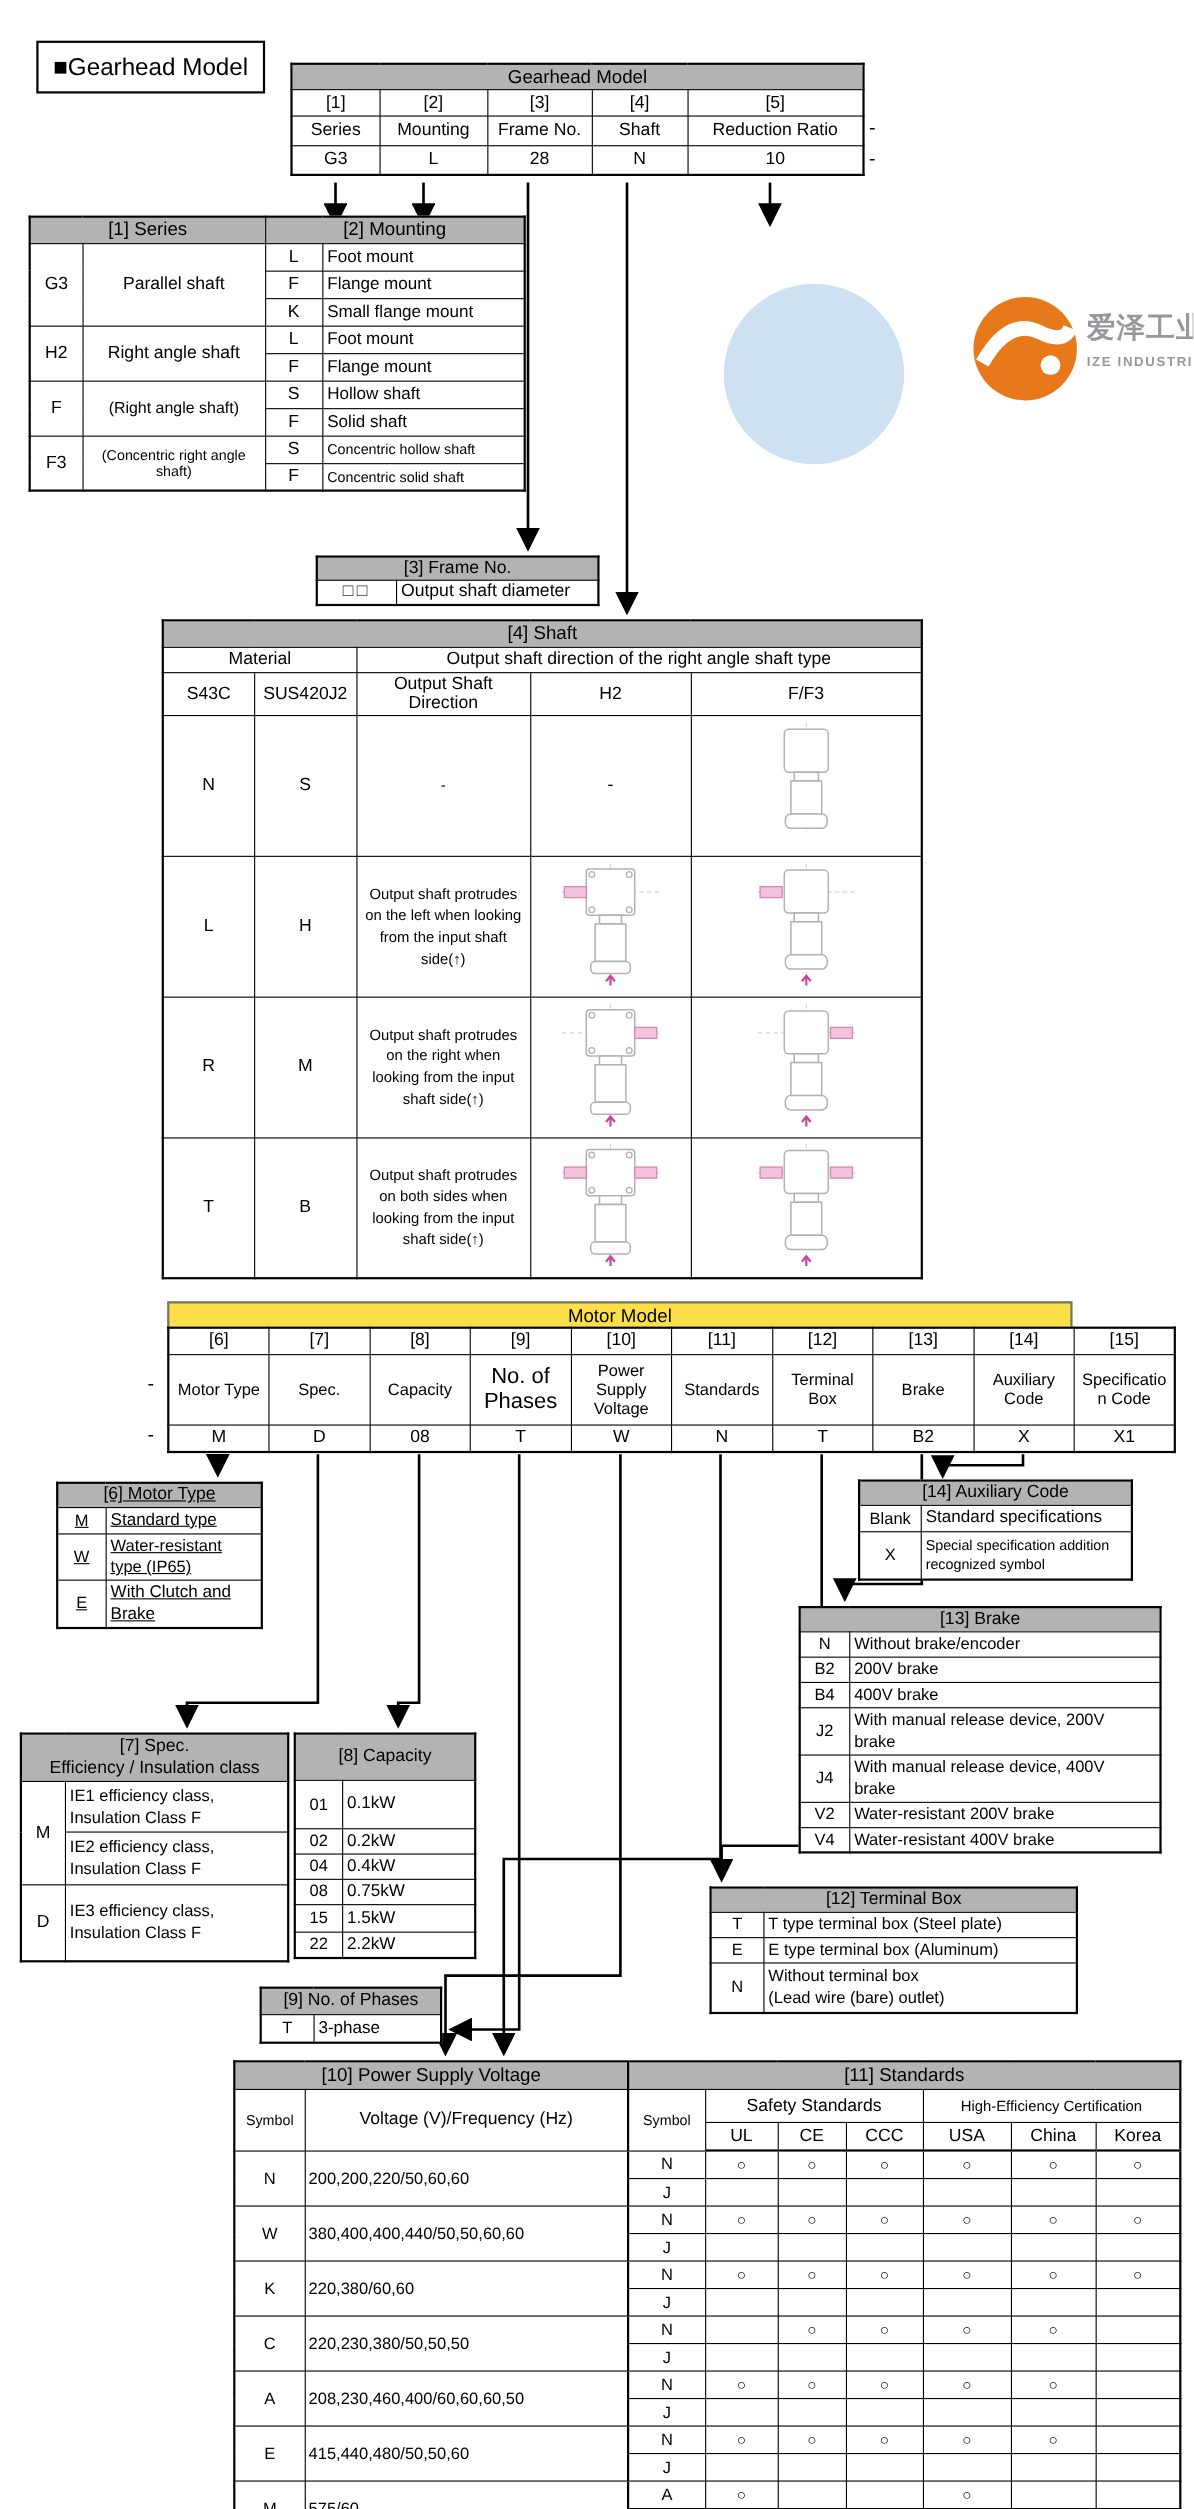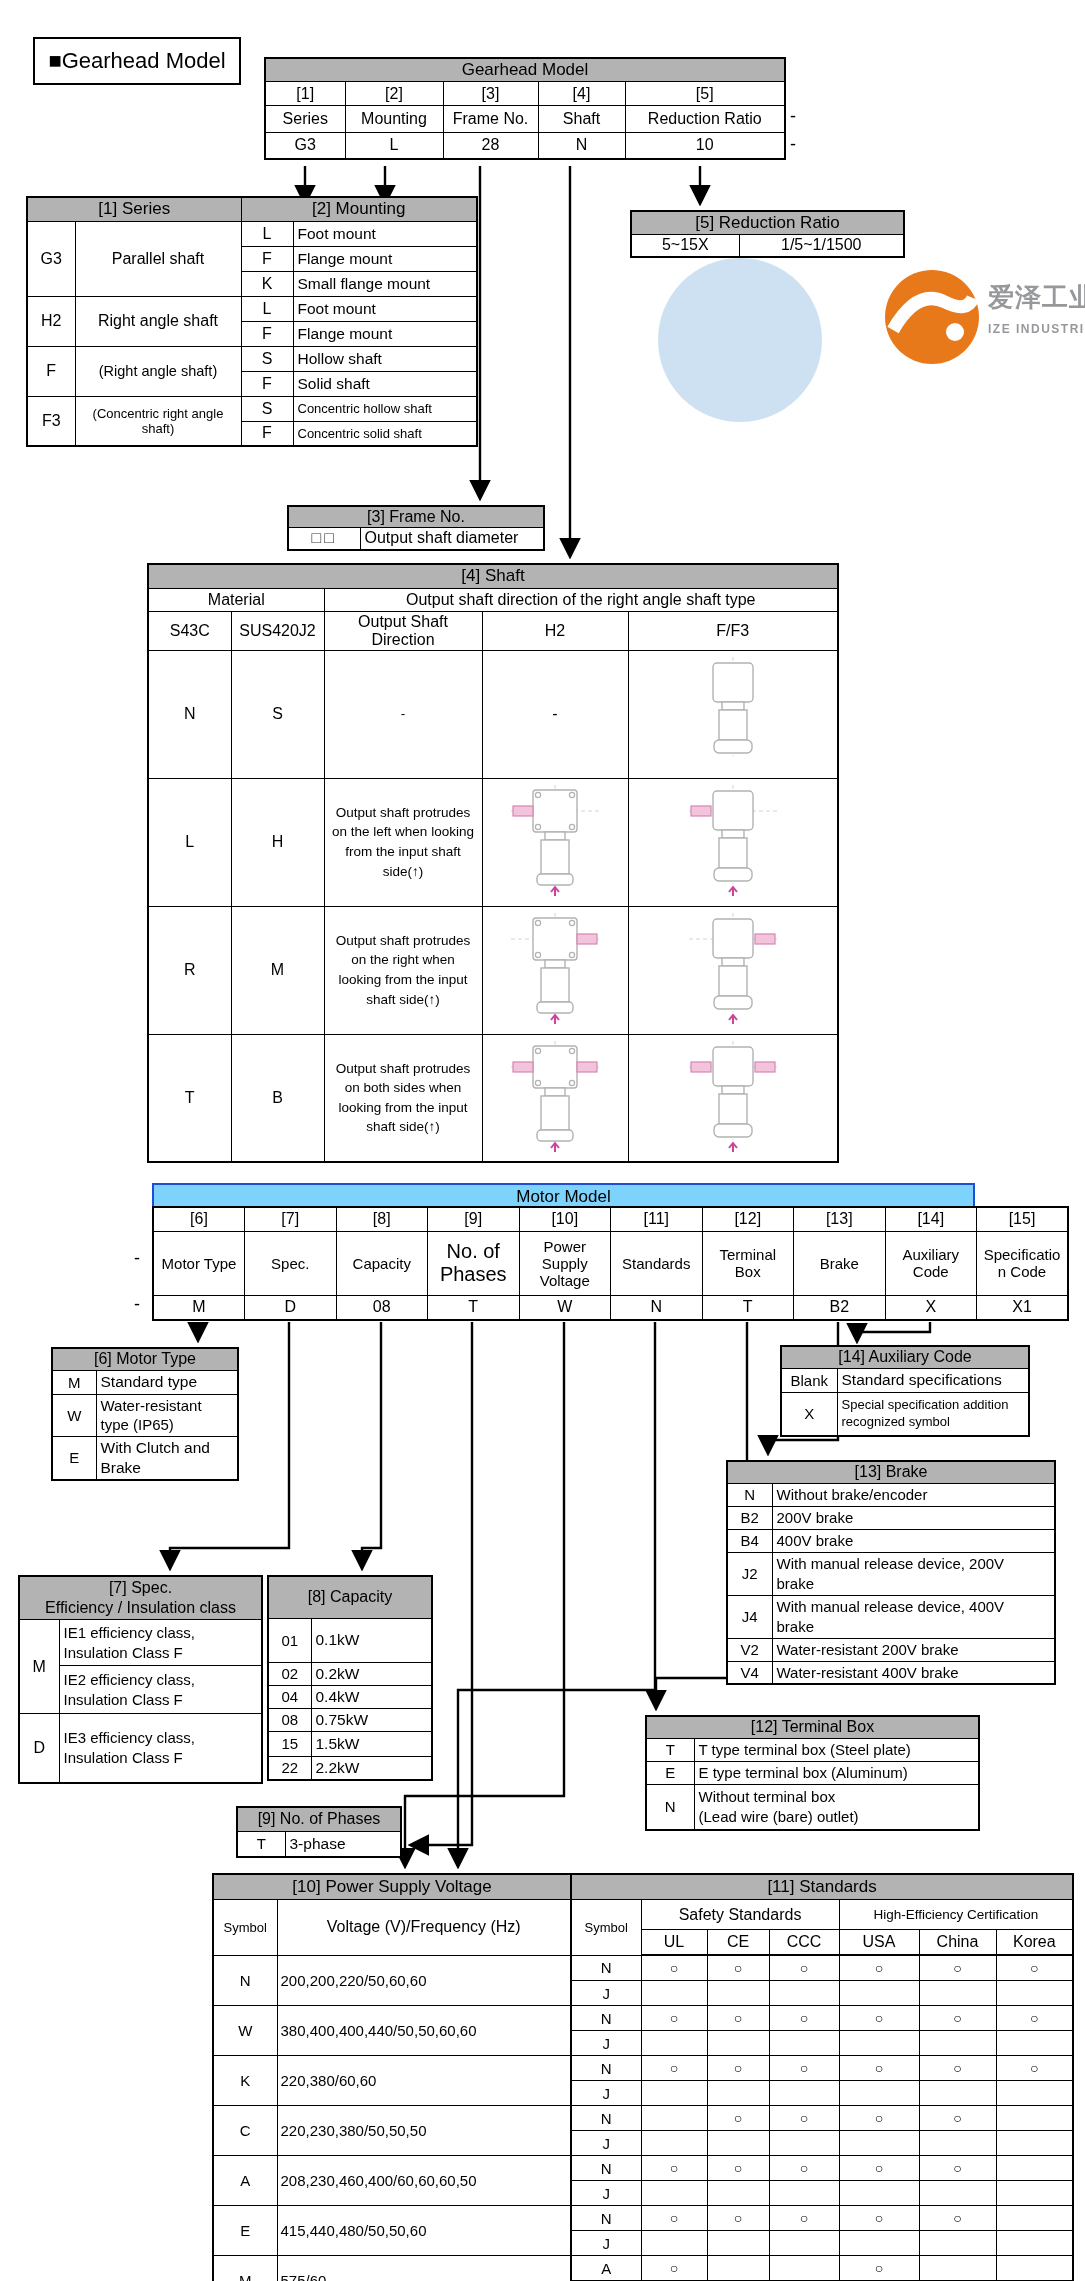--- a/index.html
+++ b/index.html
@@ -20,22 +20,22 @@
              font-size:22px;display:flex;align-items:center;justify-content:center;z-index:2;}
   .dash{position:absolute;font-size:18px;z-index:2;}
   
   #wm-blue{left:658px;top:258px;width:164px;height:164px;border-radius:50%;
            background:#aecdе9;background:#aecde9;opacity:0.6;z-index:0;}
   #wm-logo{left:883px;top:268px;z-index:0;}
   #wm-text{left:988px;top:280px;width:110px;z-index:0;color:#96989b;}
   #wm-cn{font-size:26px;font-weight:bold;white-space:nowrap;letter-spacing:1px;}
   #wm-en{font-size:12px;font-weight:bold;letter-spacing:1.5px;margin-top:7px;white-space:nowrap;}
   
-  #motor-header-bar{left:152px;top:1183px;width:819px;height:23px;background:#7dd3fc;
-                    border:2px solid #1d4ed8;display:flex;align-items:center;justify-content:center;
+  #motor-header-bar{left:152px;top:1183px;width:819px;height:23px;background:#fde047;
+                    border:2px solid #737373;display:flex;align-items:center;justify-content:center;
                     font-size:17px;z-index:2;}
   
   .mot{display:inline-block;}
   
   #power-table td{height:22px;padding:1px 3px;}
   #power-table td.thickL{border-left:2px solid #000;}
   #power-table tr.hrow3 td{border-bottom:2px solid #000;}
   #power-table td.volt{text-align:left;font-size:15px;}
   #power-table td.he{font-size:13.5px;padding:1px 0;}
   #power-table td.mark{font-size:14px;}
@@ -181,37 +181,20 @@
             <td class="l" style="font-size:13px;">Concentric hollow shaft</td>
           </tr>
           <tr style="height:25px">
             <td>F</td>
             <td class="l" style="font-size:13px;">Concentric solid shaft</td>
           </tr>
         </tbody>
       </table>
     </div>
 
-  <div class="abs z2" id="reduction-table" style="left:630px;top:210px;width:275px;">
-      <table class="tbl">
-        <colgroup>
-          <col style="width:108px">
-          <col>
-        </colgroup>
-        <tbody>
-          <tr style="height:23px">
-            <td class="hdr" colspan="2">[5] Reduction Ratio</td>
-          </tr>
-          <tr style="height:22px">
-            <td>5~15X</td>
-            <td>1/5~1/1500</td>
-          </tr>
-        </tbody>
-      </table>
-    </div>
 
   <div class="abs z2" id="frame-table" style="left:287px;top:505px;width:258px;">
       <table class="tbl">
         <colgroup>
           <col style="width:72px">
           <col>
         </colgroup>
         <tbody>
           <tr style="height:20px">
             <td class="hdr" colspan="2" style="font-size:16px">[3] Frame No.</td>
@@ -407,21 +390,21 @@
             <td>B2</td>
             <td>X</td>
             <td>X1</td>
           </tr>
         </tbody>
       </table>
     </div>
   <div class="dash" style="left:134px;top:1248px;">-</div>
   <div class="dash" style="left:134px;top:1294px;">-</div>
 
-  <div class="abs z2" id="motor-type-table" style="left:51px;top:1347px;width:188px;">
+  <div class="abs z2" id="motor-type-table" style="left:51px;top:1347px;width:188px;text-decoration:underline;">
       <table class="tbl">
         <colgroup>
           <col style="width:44px">
           <col>
         </colgroup>
         <tbody>
           <tr style="height:22px">
             <td class="hdr" colspan="2" style="font-size:16px">[6] Motor Type</td>
           </tr>
           <tr style="height:24px">

